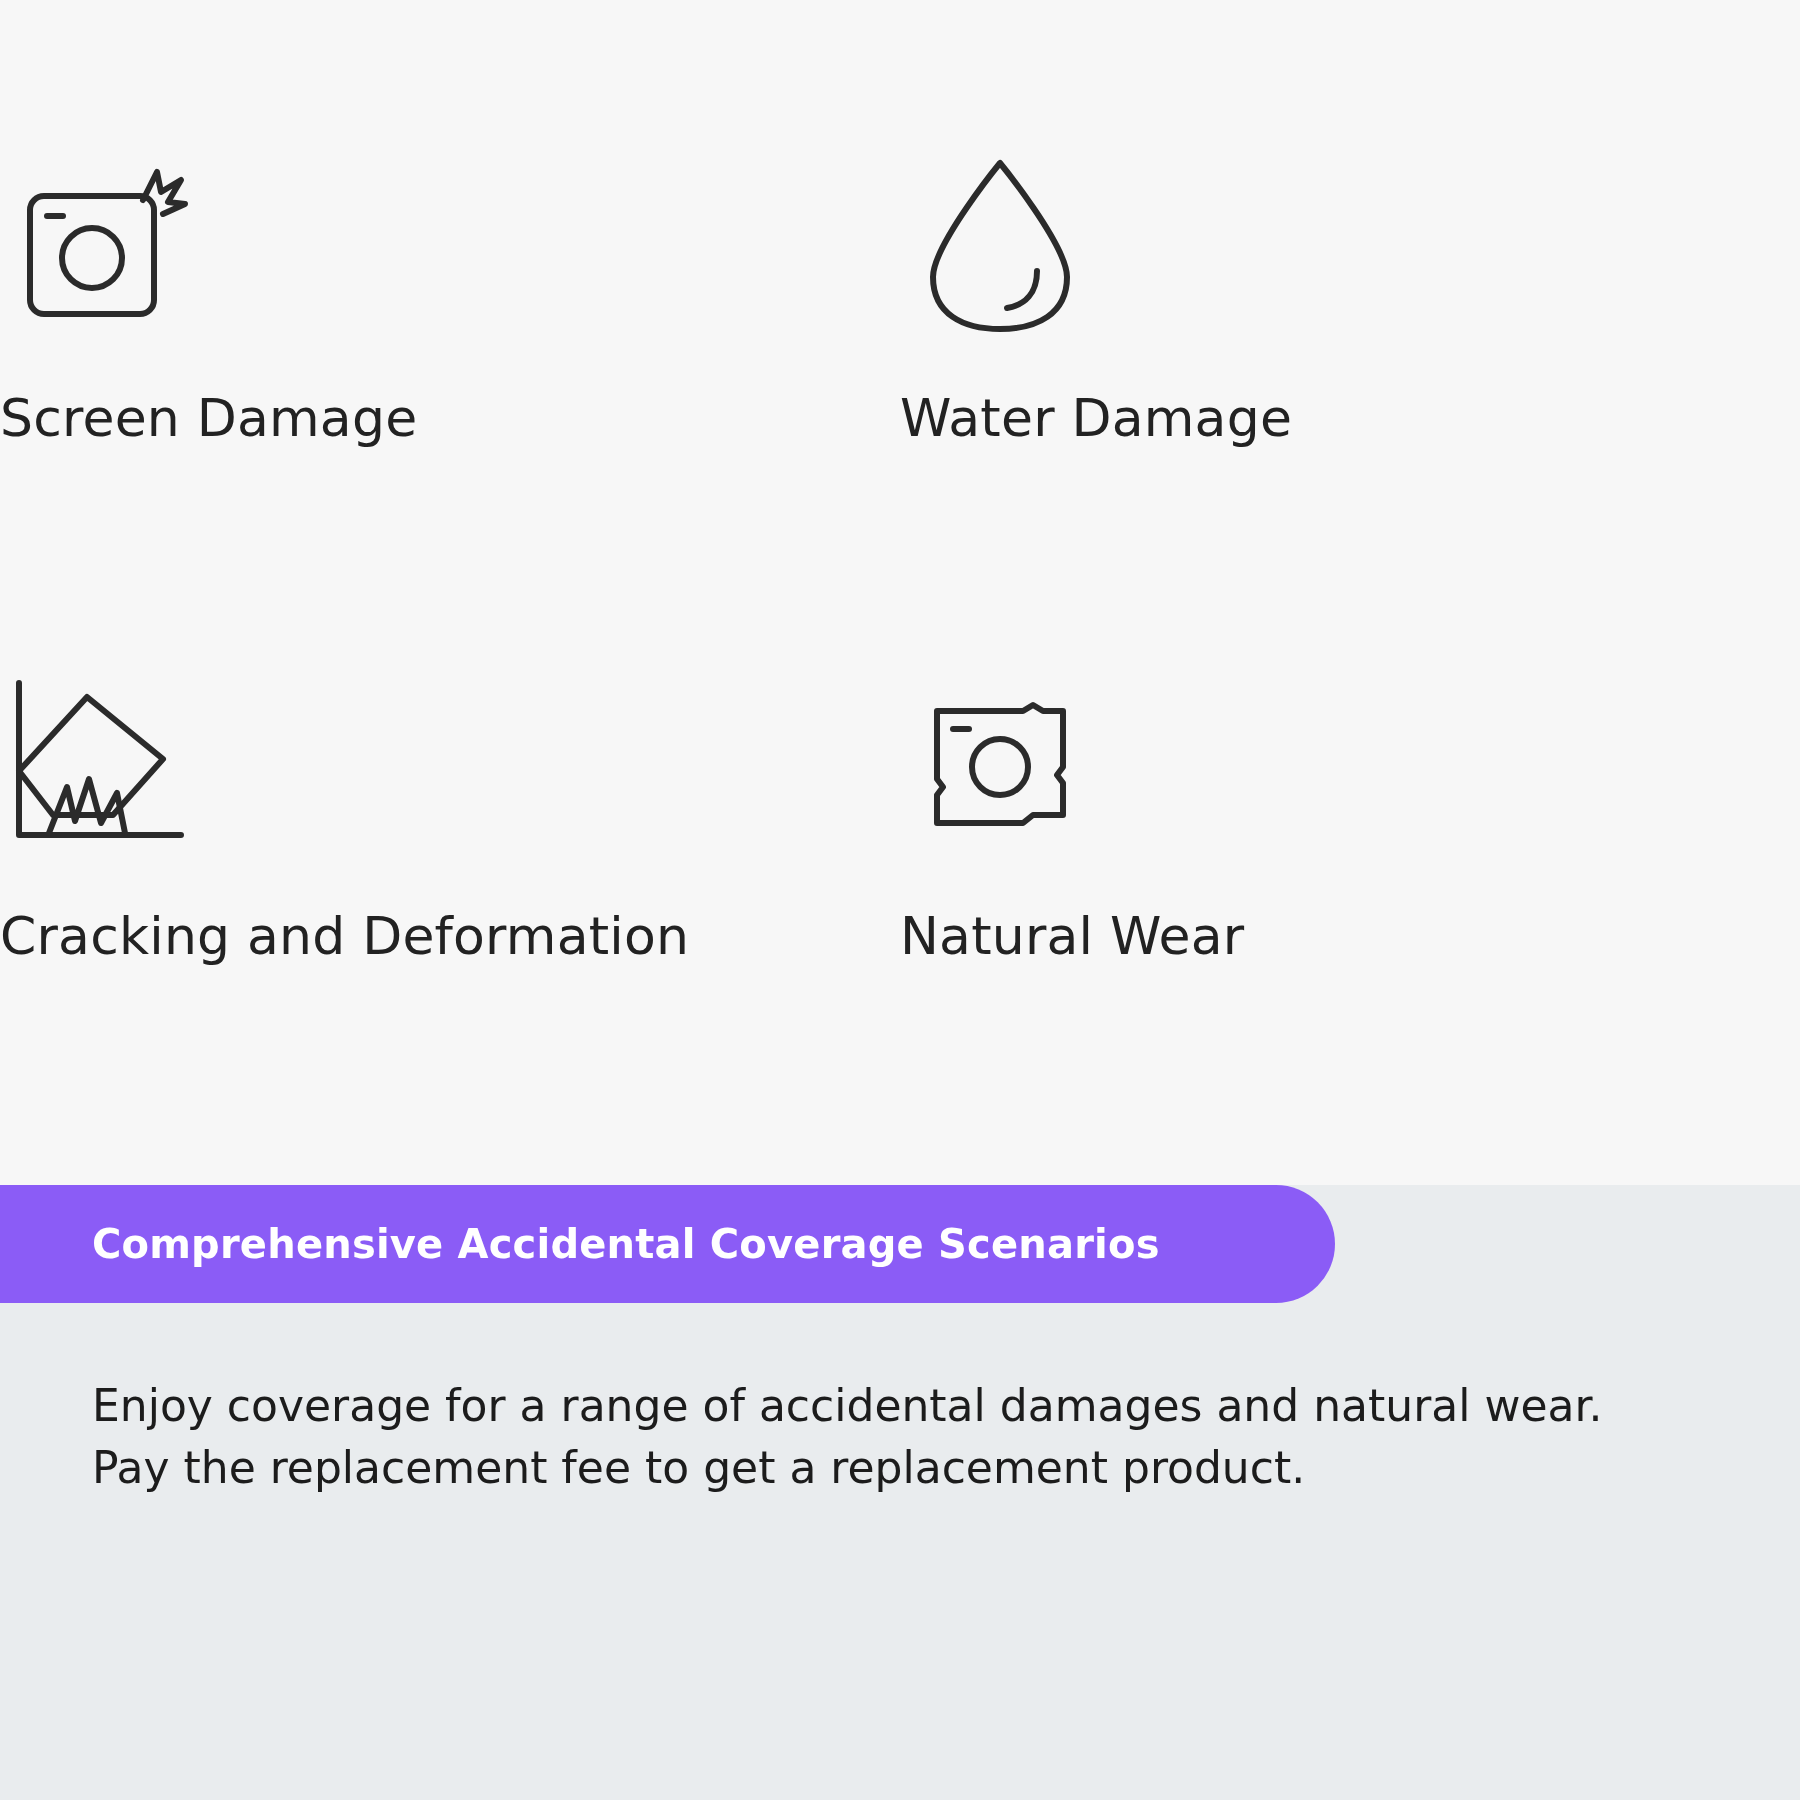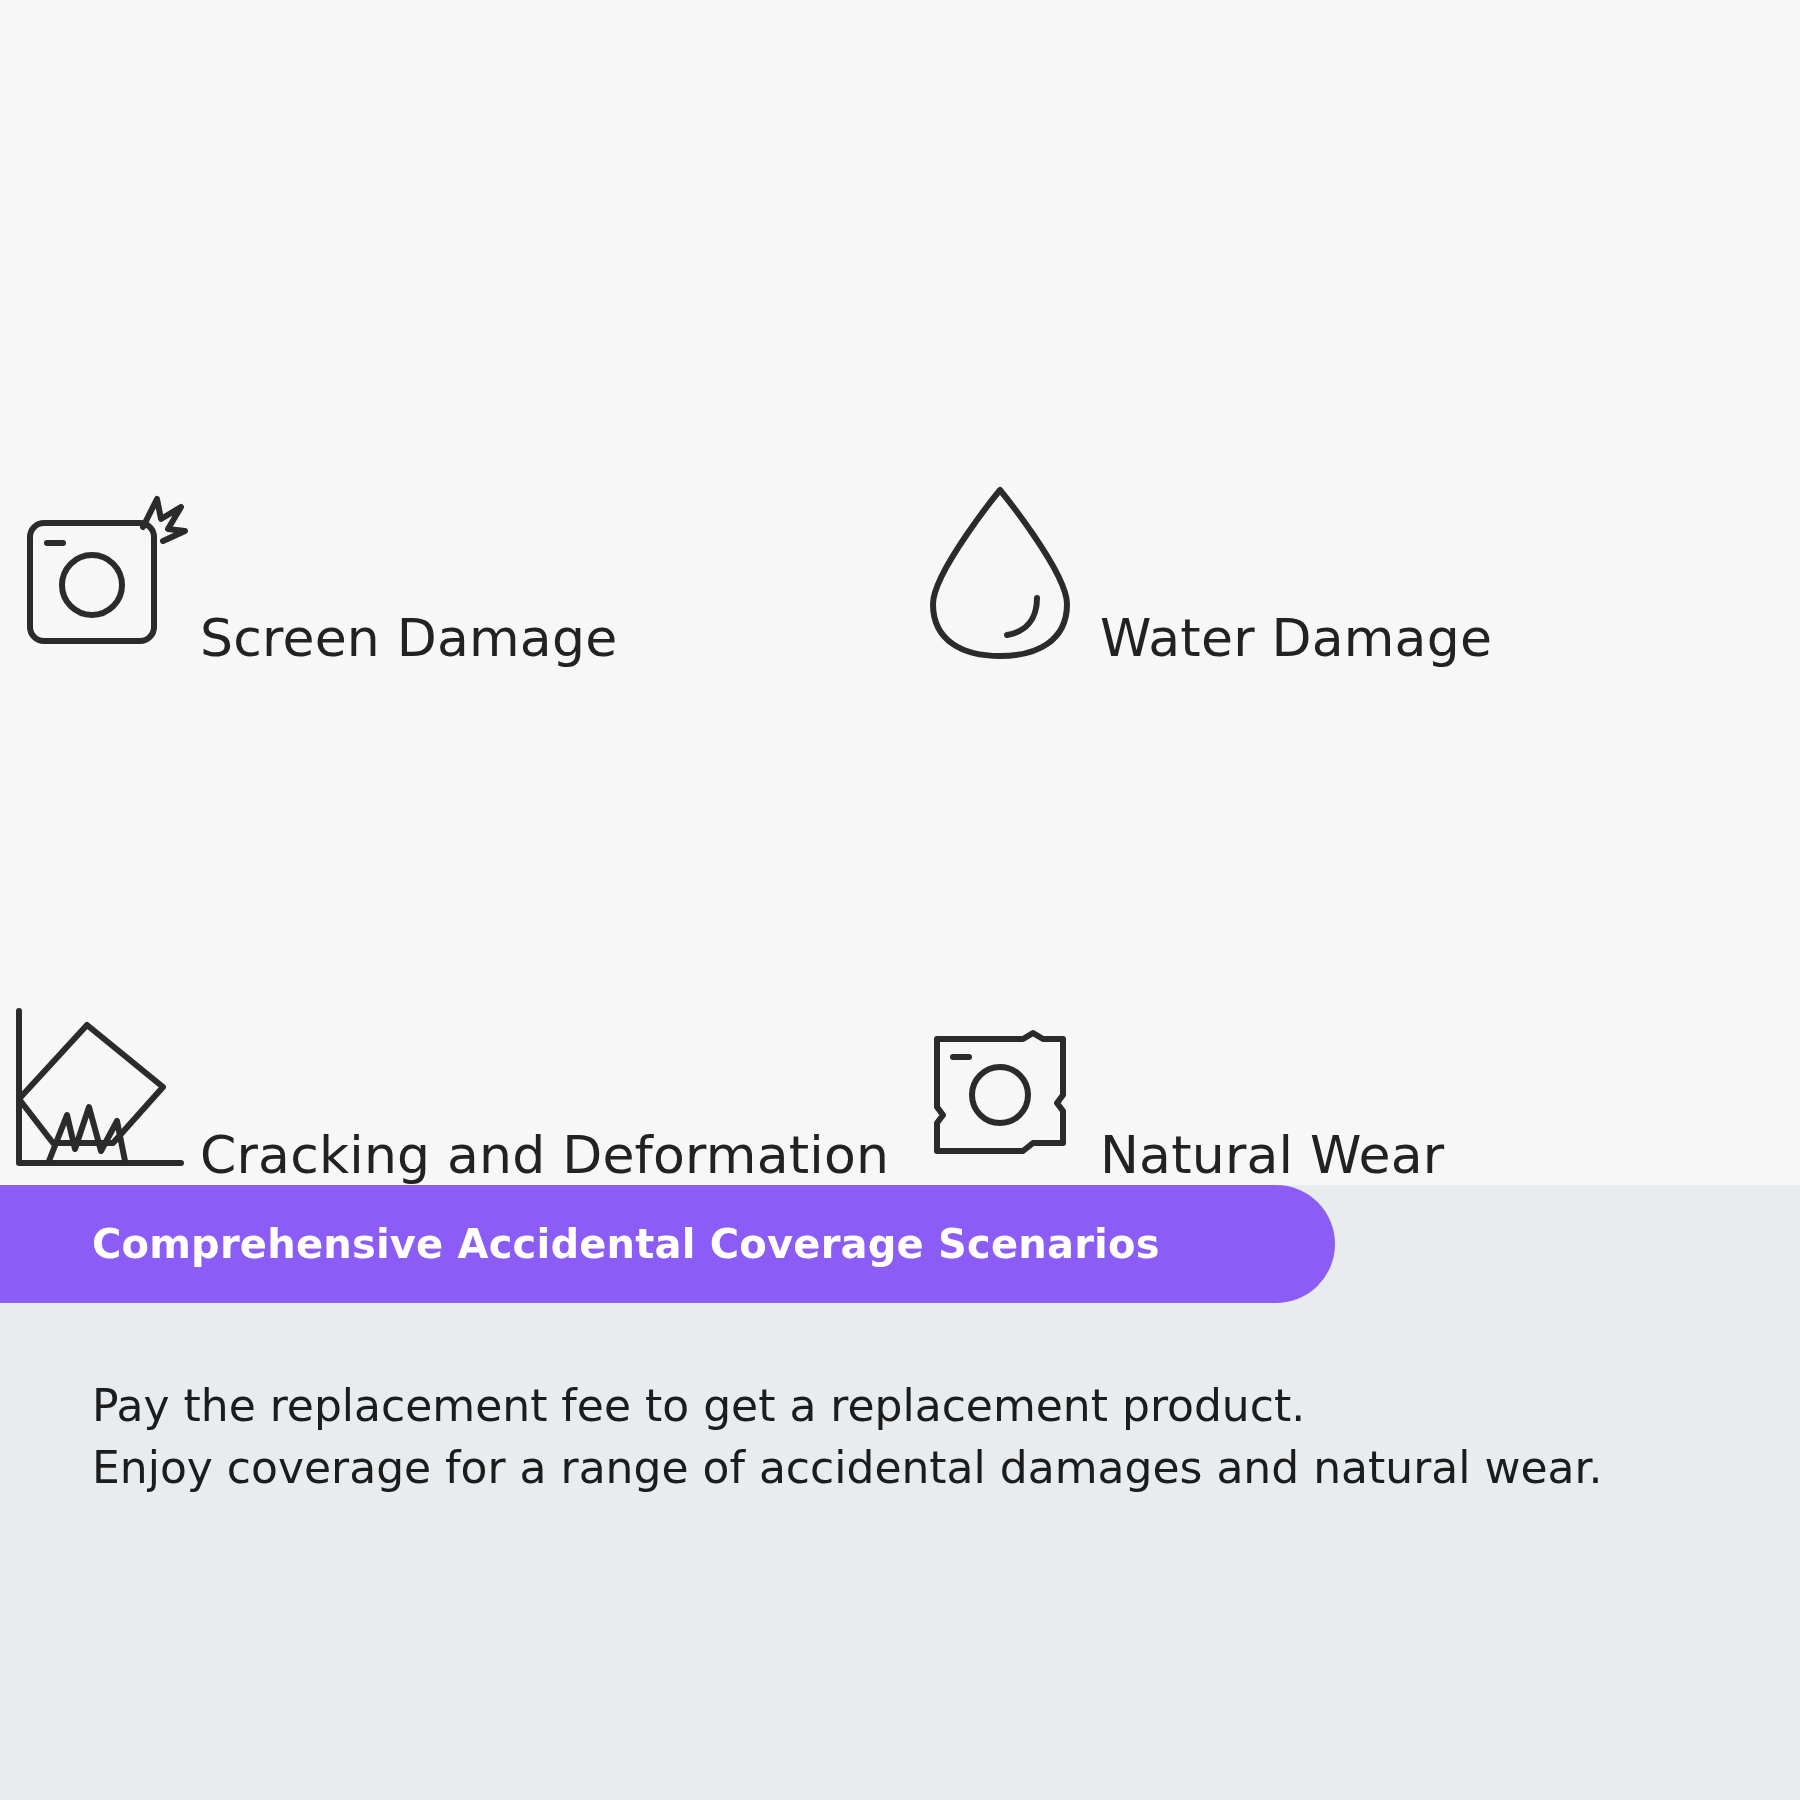--- a/index.html
+++ b/index.html
@@ -28,21 +28,22 @@
     height: 1185px;
     background: #f7f7f7;
     display: grid;
     grid-template-columns: 1fr 1fr;
     grid-template-rows: 1fr 1fr;
     padding: 150px 0 0 0;
     box-sizing: border-box;
   }
   .feature {
     display: flex;
-    align-items: flex-end;
+    flex-direction: column;
+    align-items: flex-start;
     justify-content: flex-start;
   }
   .feature .icon-wrap {
     width: 200px;
     height: 190px;
     display: flex;
     align-items: center;
     justify-content: center;
   }
   .feature .icon-wrap svg {
@@ -153,18 +154,18 @@
       <div class="label">Natural Wear</div>
     </div>
 
   </div>
 
   <div class="lower">
     <div class="ribbon">
       <span class="ribbon-title">Comprehensive Accidental Coverage Scenarios</span>
     </div>
     <div class="body-copy">
+      <span class="line">Enjoy coverage for a range of accidental damages and natural wear.</span>
       <span class="line">Pay the replacement fee to get a replacement product.</span>
-      <span class="line">Enjoy coverage for a range of accidental damages and natural wear.</span>
     </div>
   </div>
 
 </div>
 
 </body></html>

